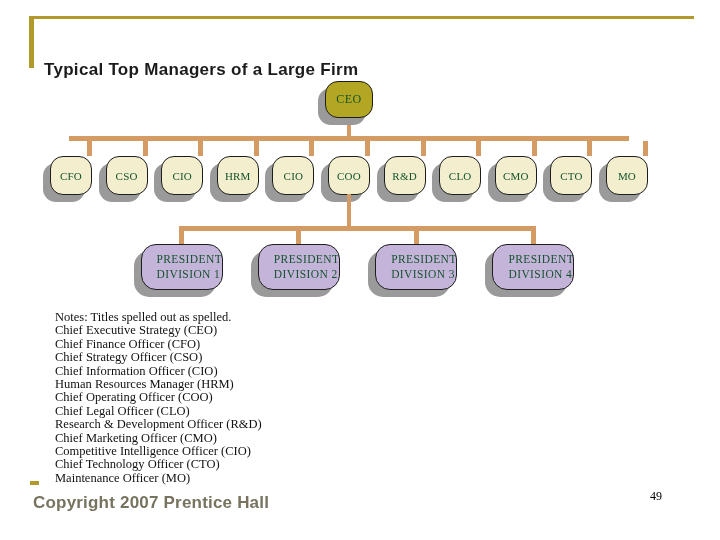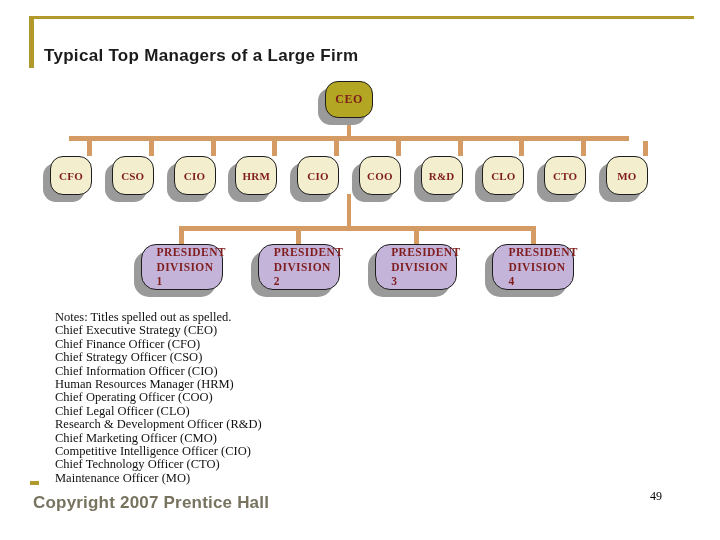--- a/index.html
+++ b/index.html
@@ -4,37 +4,36 @@
 <style>
   html,body{margin:0;padding:0;background:#fff;}
   .slide{
     position:relative;width:720px;height:540px;background:#ffffff;overflow:hidden;
     font-family:"Liberation Serif", serif;
   }
   
   .gold-h{position:absolute;left:30px;top:16px;width:664px;height:3px;background:var(--accent-gold,#b2992b);}
   .gold-v{position:absolute;left:29px;top:16px;width:5px;height:52px;background:var(--accent-gold,#b2992b);}
   .title{
-    position:absolute;left:44px;top:46px;margin:0;
+    position:absolute;left:44px;top:60px;margin:0;
     font-family:"Liberation Sans", sans-serif;font-size:17px;font-weight:600;
     color:#1b1b1b;letter-spacing:.3px;
   }
   
   .conn{position:absolute;background:var(--connector,#d49b64);}
   .ceo-drop{left:347px;top:117px;width:4px;height:21px;}
   .row1-h{left:69px;top:136px;width:560px;height:5px;}
   .coo-drop{left:347px;top:194px;width:4px;height:34px;}
   .row2-h{left:179px;top:226px;width:357px;height:5px;}
   
   .box{
     box-sizing:border-box;border:1.5px solid #1d1d1d;
     display:flex;align-items:center;justify-content:center;
-    color:#7f1d1d;text-align:center;
+    color:#14532d;text-align:center;
     box-shadow:-7px 7px 0 0 var(--shadow,#9a9a9a);
-    font-weight:bold;
   }
   .ceo{
     position:absolute;left:325px;top:81px;width:48px;height:37px;
     background:var(--ceo-fill,#b2a622);border-radius:13px;
     font-size:12px;letter-spacing:.5px;
   }
   .level2{position:absolute;left:50px;top:141px;width:598px;display:flex;justify-content:space-between;}
   .unit{display:flex;flex-direction:column;align-items:flex-end;width:42px;}
   .stub{width:5px;height:15px;background:var(--connector,#d49b64);}
   .small{
@@ -101,20 +100,24 @@
     <div class="unit">
         <div class="stub"></div>
         <div class="box small">R&amp;D</div>
       </div>
     <div class="unit">
         <div class="stub"></div>
         <div class="box small">CLO</div>
       </div>
     <div class="unit">
         <div class="stub"></div>
+        <div class="box small">CMO</div>
+      </div>
+    <div class="unit">
+        <div class="stub"></div>
         <div class="box small">CTO</div>
       </div>
     <div class="unit">
         <div class="stub"></div>
         <div class="box small">MO</div>
       </div>
   </div>
 
   <div class="conn coo-drop"></div>
   <div class="conn row2-h"></div>

